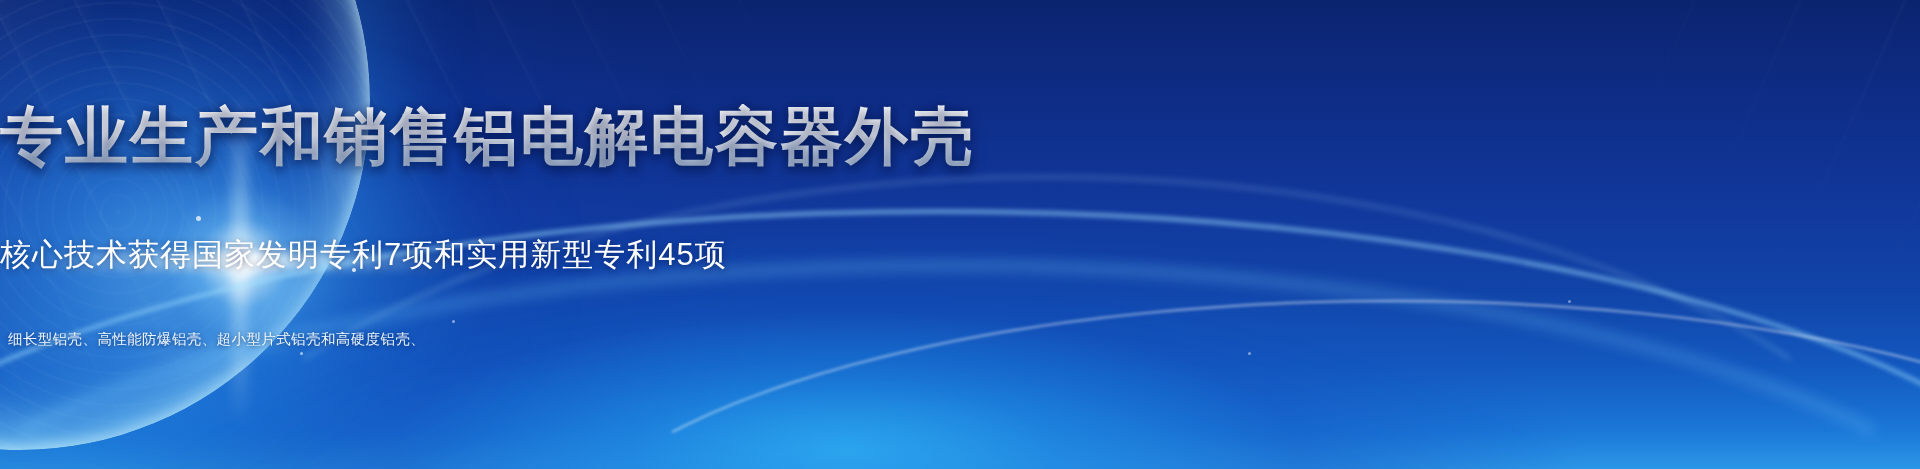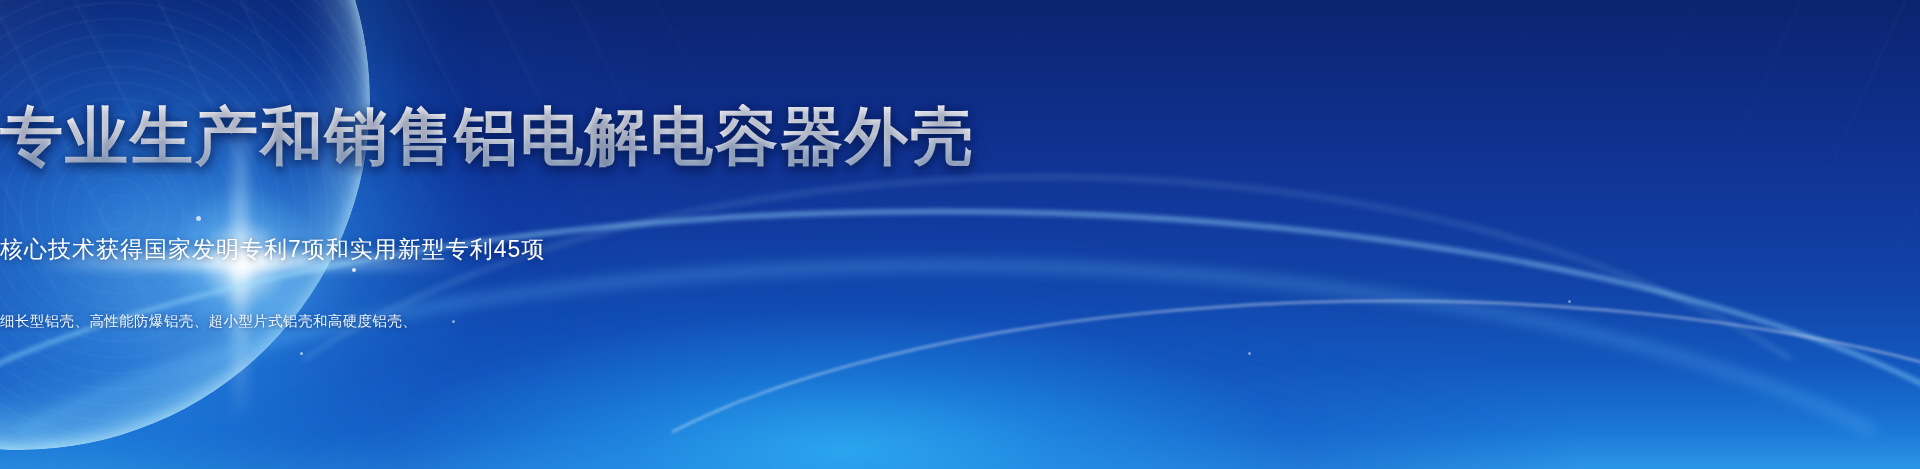--- a/index.html
+++ b/index.html
@@ -229,38 +229,38 @@
     -webkit-background-clip: text;
     background-clip: text;
     -webkit-text-fill-color: transparent;
     text-shadow: 0 2px 10px rgba(0,20,70,0.45);
     filter: drop-shadow(0 3px 6px rgba(2,16,60,0.55));
     white-space: nowrap;
   }
 
   .subhead {
     margin-top: 22px;
-    font-size: 23px;
+    font-size: 31px;
     font-weight: normal;
     letter-spacing: 1px;
     color: #ffffff;
     text-shadow: 0 1px 6px rgba(2,20,70,0.55);
     white-space: nowrap;
   }
 
   .detail {
     margin-top: 26px;
     font-size: 14.5px;
     line-height: 22px;
     letter-spacing: 0.4px;
     color: #eef6ff;
     text-shadow: 0 1px 4px rgba(2,20,70,0.6);
     white-space: nowrap;
   }
-  .detail div { white-space: nowrap; }
+  .detail div { white-space: nowrap; margin-left: 8px; }
 </style>
 </head>
 <body>
 
 <div id="banner">
 
   <div class="bg-base"></div>
   <div class="streaks"></div>
   <div class="streaks-2"></div>
 

